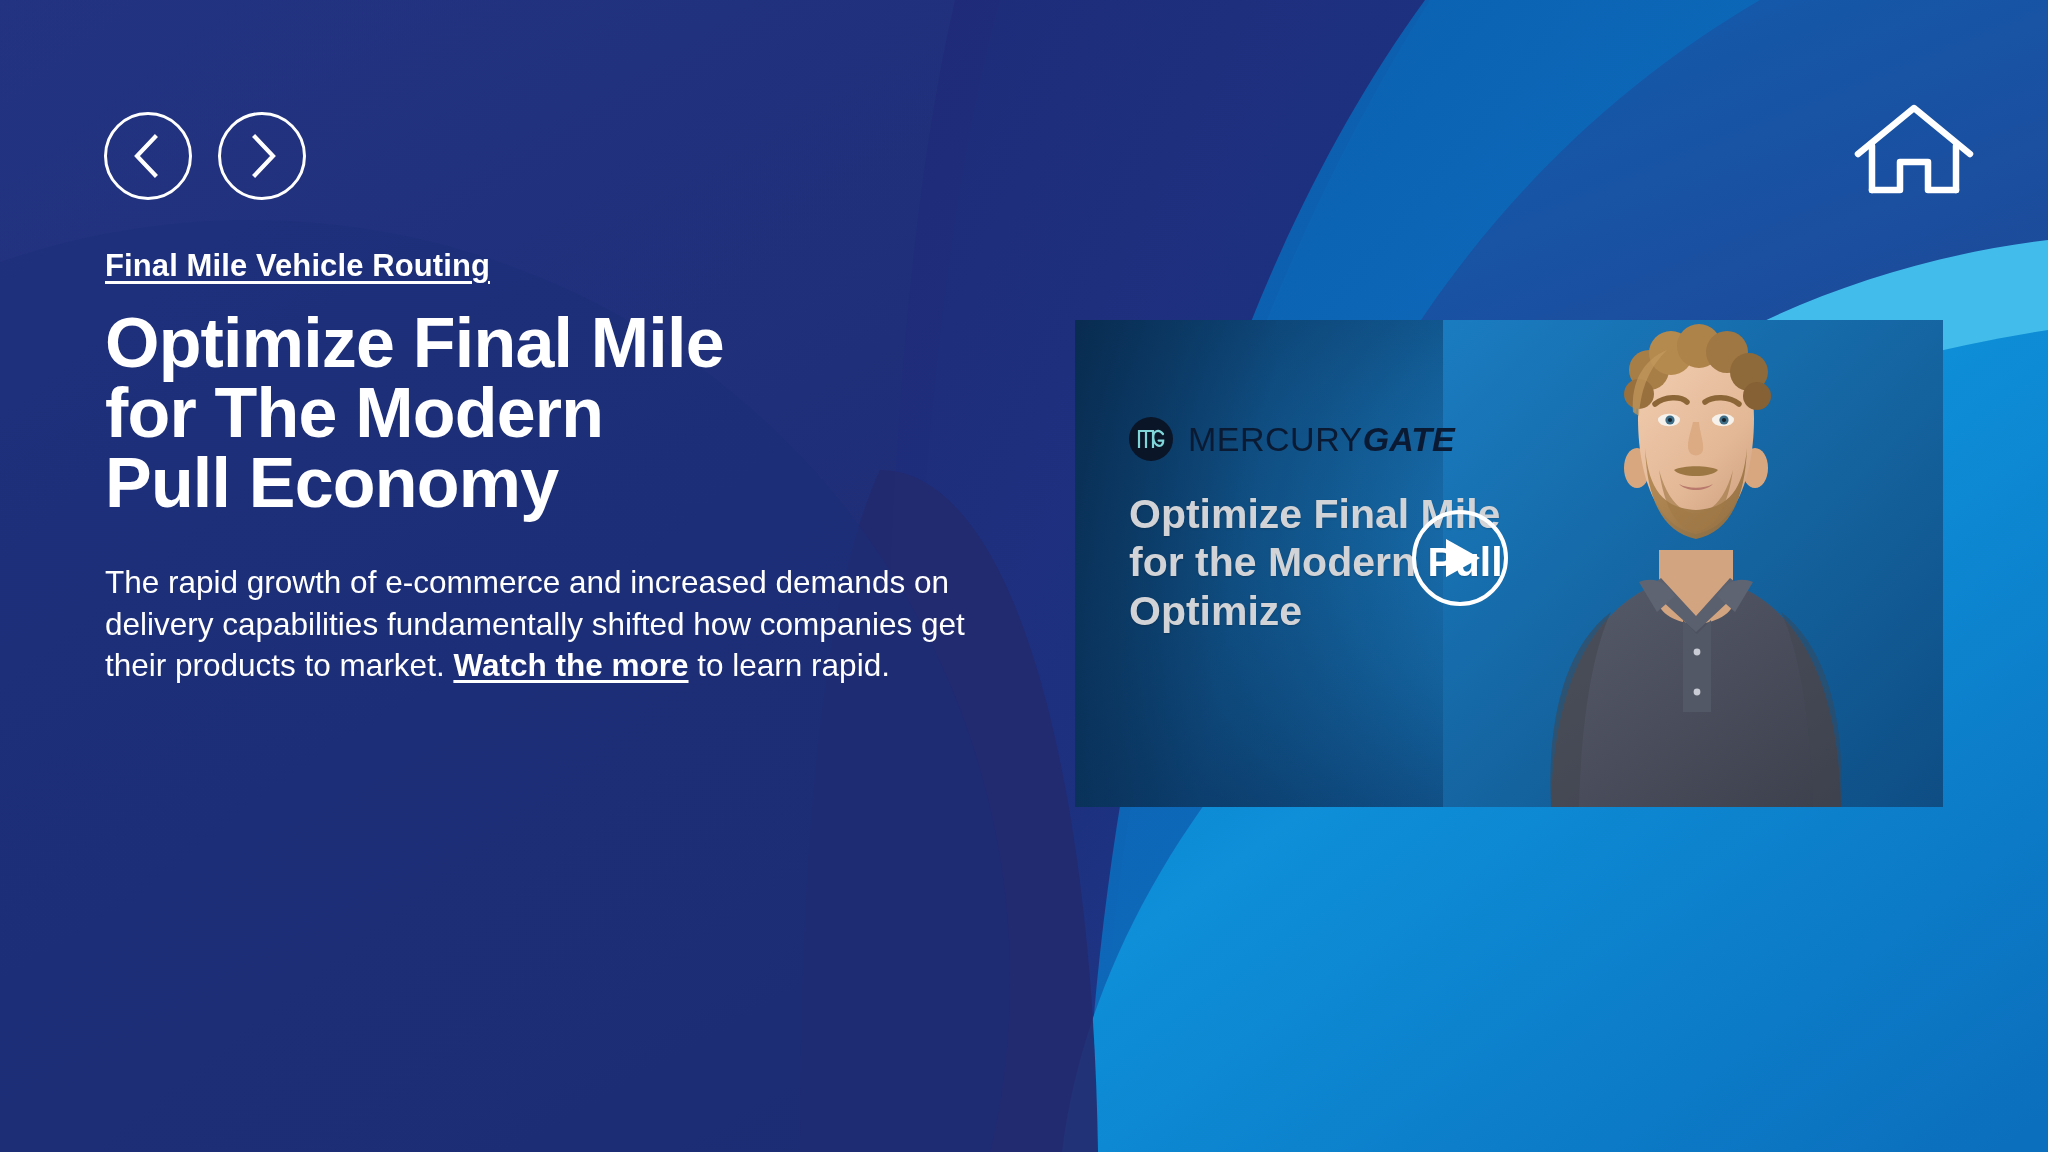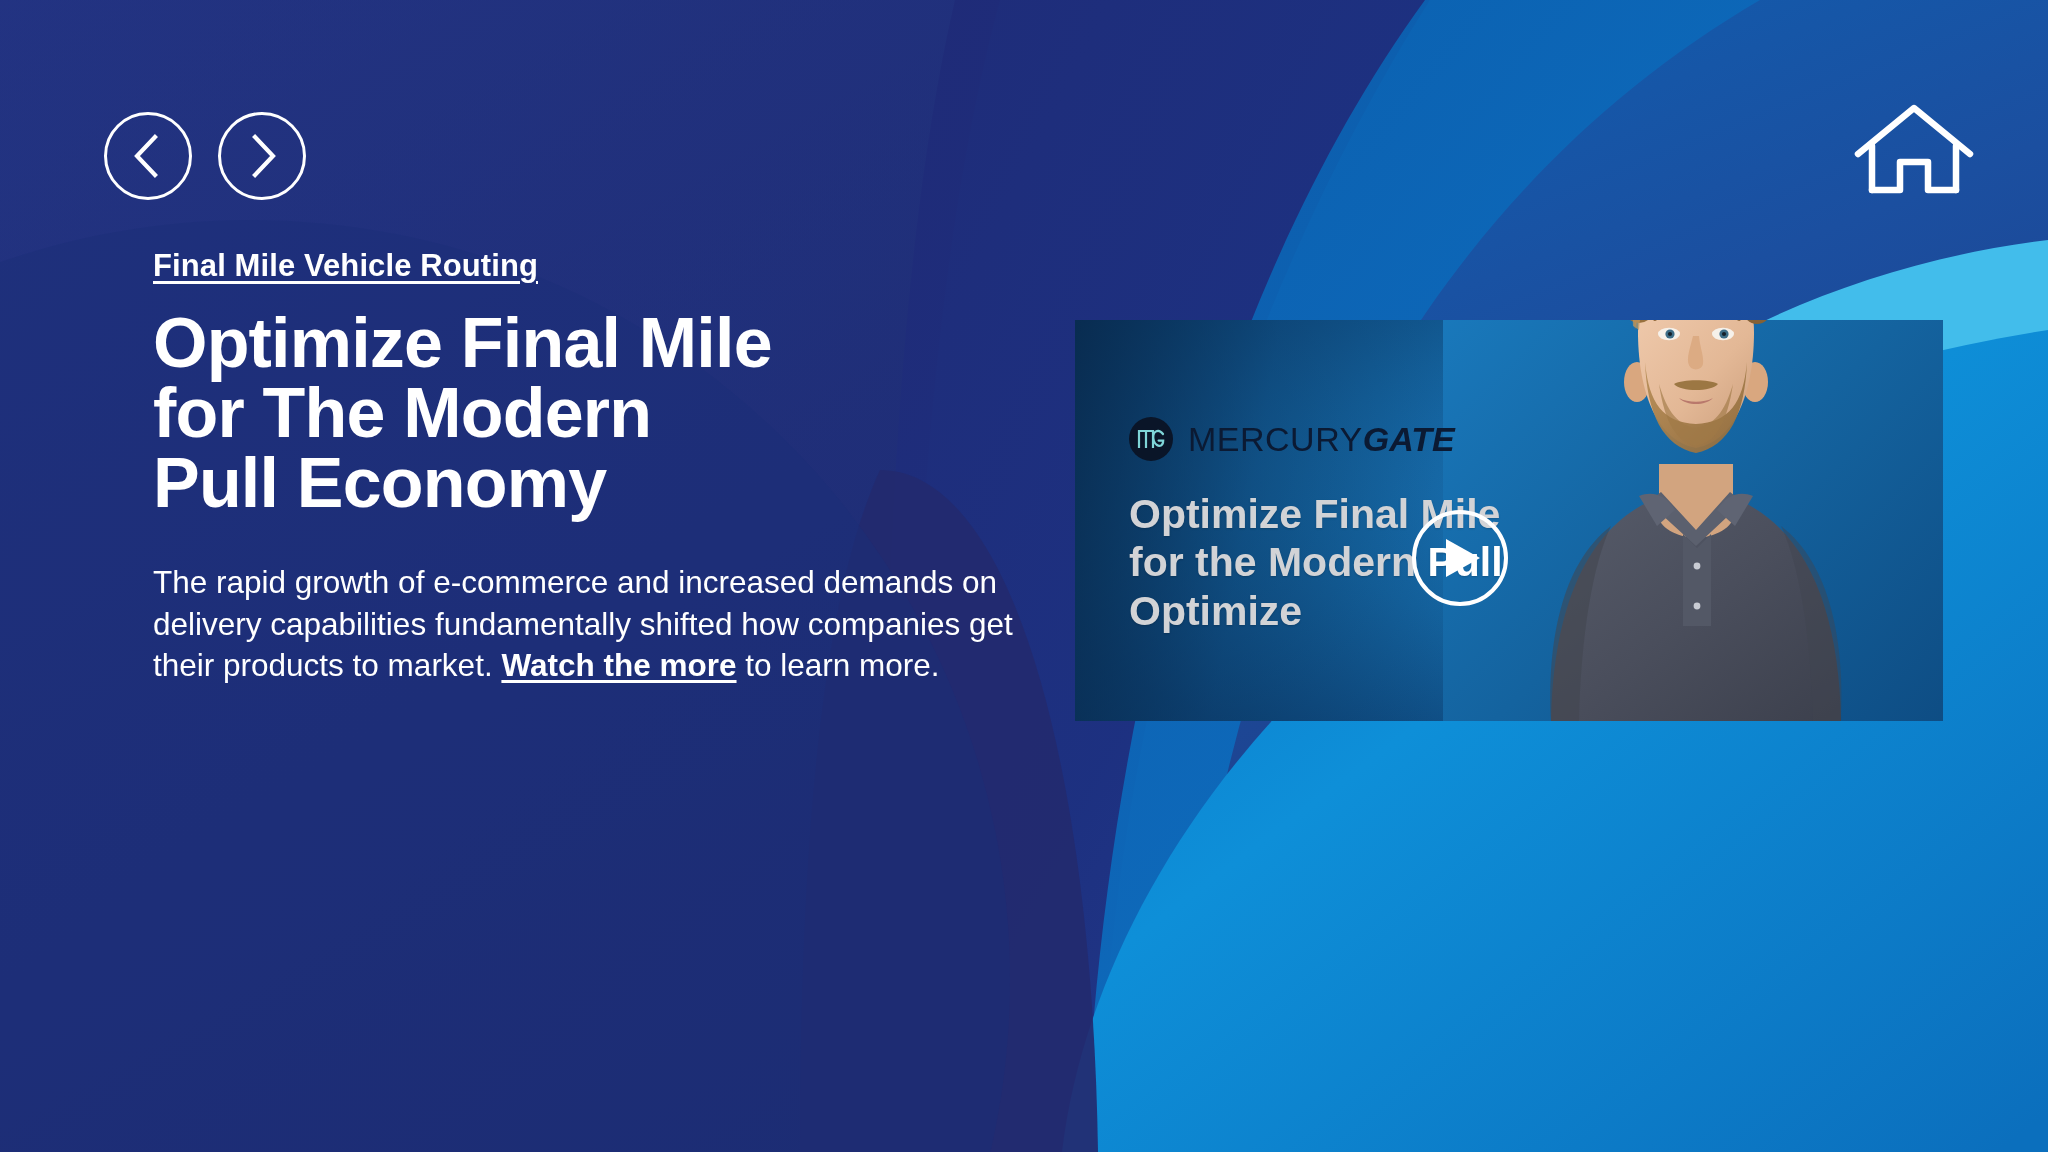--- a/index.html
+++ b/index.html
@@ -30,21 +30,21 @@
   
   .home-btn {
     position:absolute; right:72px; top:102px;
     width:124px; height:94px; z-index:6; cursor:pointer;
   }
   .home-btn svg { display:block; width:100%; height:100%; }
 
   
   .copy {
     position:absolute; left:105px; top:248px;
-    width:880px; z-index:5; color:#ffffff;margin-left:48px;
+    width:880px; z-index:5; color:#ffffff;
   }
   .eyebrow {
     font-size:31px; font-weight:bold; letter-spacing:.1px;
     text-decoration:underline; text-underline-offset:5px;
     text-decoration-thickness:3px;
     margin-bottom:24px; display:inline-block;
     cursor:pointer;
   }
   .headline {
     font-size:70px; font-weight:bold; line-height:1.0;
@@ -57,21 +57,21 @@
   }
   .blurb .vlink {
     font-weight:bold; text-decoration:underline;
     text-underline-offset:4px; text-decoration-thickness:2.5px;
     cursor:pointer;
   }
 
   
   .video-card {
     position:absolute; left:1075px; top:320px;
-    width:868px; height:401px; z-index:5;
+    width:868px; height:487px; z-index:5;
     overflow:hidden; cursor:pointer;
     background:#a16207;
   }
   .video-bg {
     position:absolute; inset:0;
     background:
       radial-gradient(ellipse 120% 110% at 72% 42%, #1d7ec4 0%, #14639f 38%, #0d4478 70%, #0a3360 100%);
   }
   .video-bg-edge {
     position:absolute; inset:0;
@@ -215,21 +215,21 @@
       <path d="M20,88 L48,88 L48,60 L76,60 L76,88 L104,88" fill="none" stroke="#ffffff" stroke-width="6.5" stroke-linecap="round" stroke-linejoin="round"></path>
     </svg>
   </span>
 </div>
 
 <div class="copy">
   <div class="eyebrow">Final Mile Vehicle Routing</div>
   <h1 class="headline">Optimize Final Mile
 for The Modern
 Pull Economy</h1>
-  <p class="blurb"><span>The rapid growth of e-commerce and increased demands on delivery capabilities fundamentally shifted how companies get their products to market. </span><span class="vlink">Watch the more</span><span> to learn more.</span></p>
+  <p class="blurb"><span>The rapid growth of e-commerce and increased demands on delivery capabilities fundamentally shifted how companies get their products to market. </span><span class="vlink">Watch the more</span><span> to learn rapid.</span></p>
 </div>
 
 <div class="video-card">
   <div class="video-bg"></div>
   <div class="video-bg-edge"></div>
 
   <div class="presenter">
     <svg viewBox="0 0 500 487" preserveAspectRatio="xMidYMax slice" aria-hidden="true">
       <defs>
         <linearGradient id="pBg" x1="0" y1="0" x2="1" y2="1">

